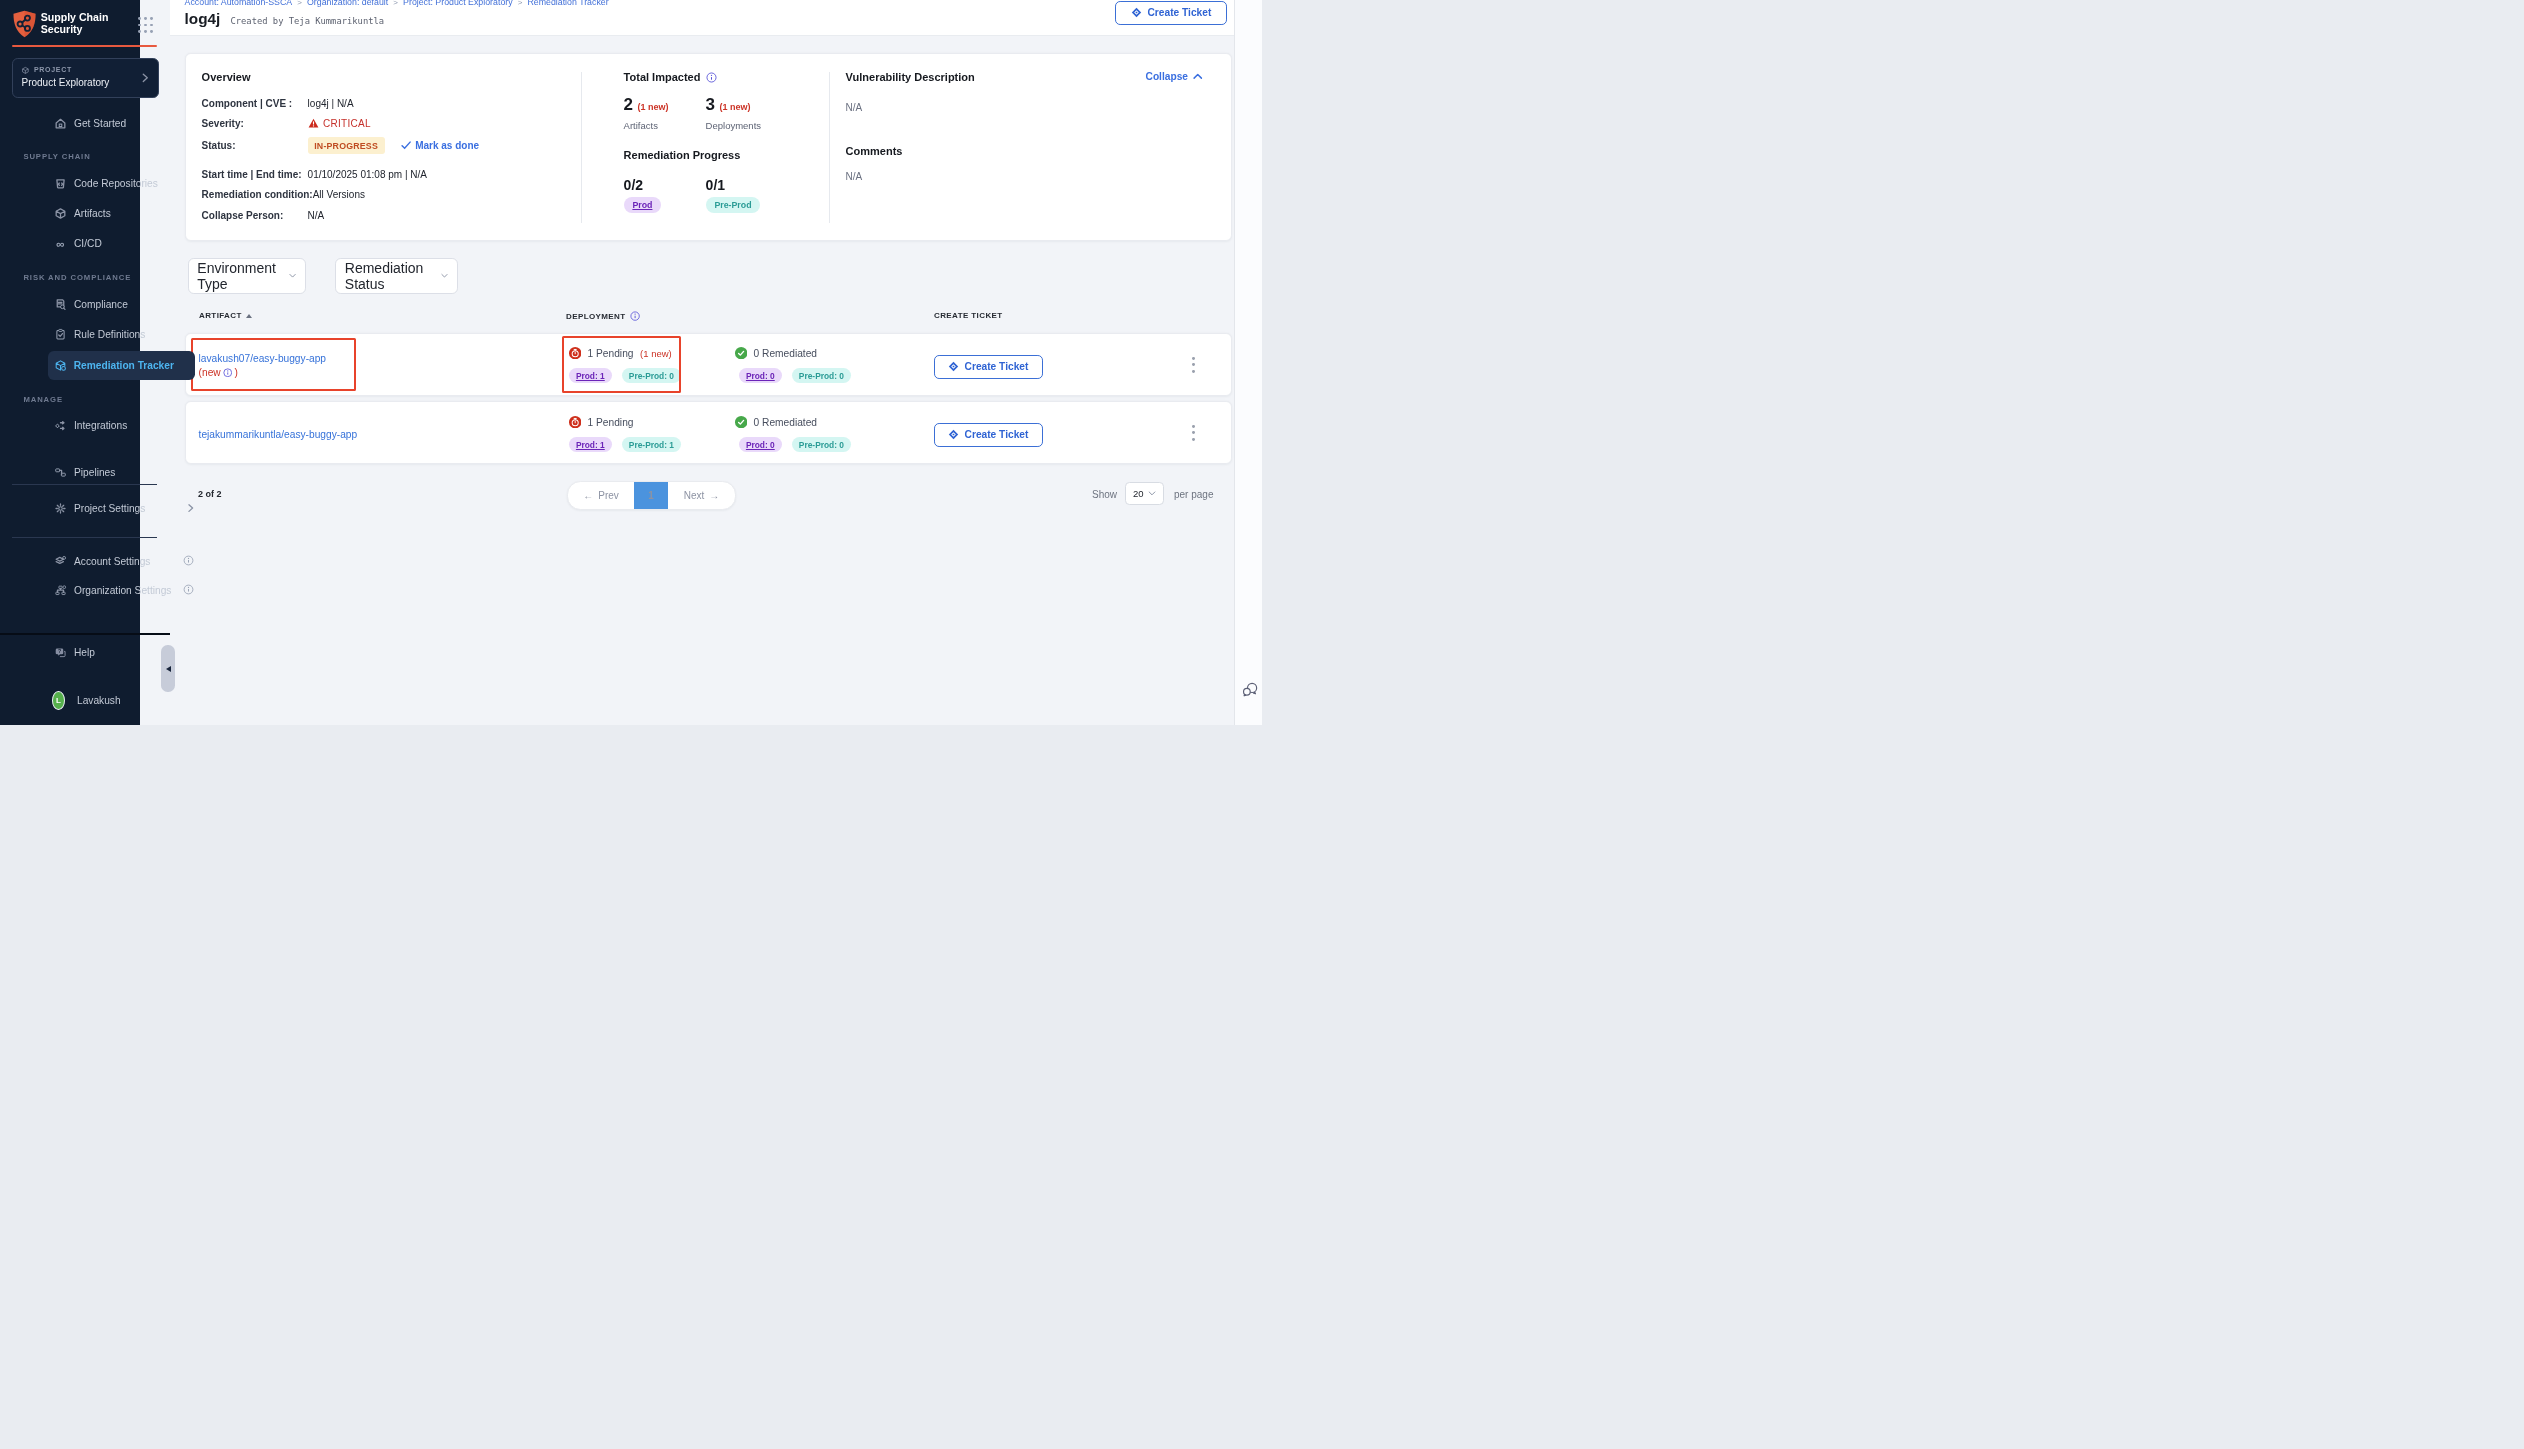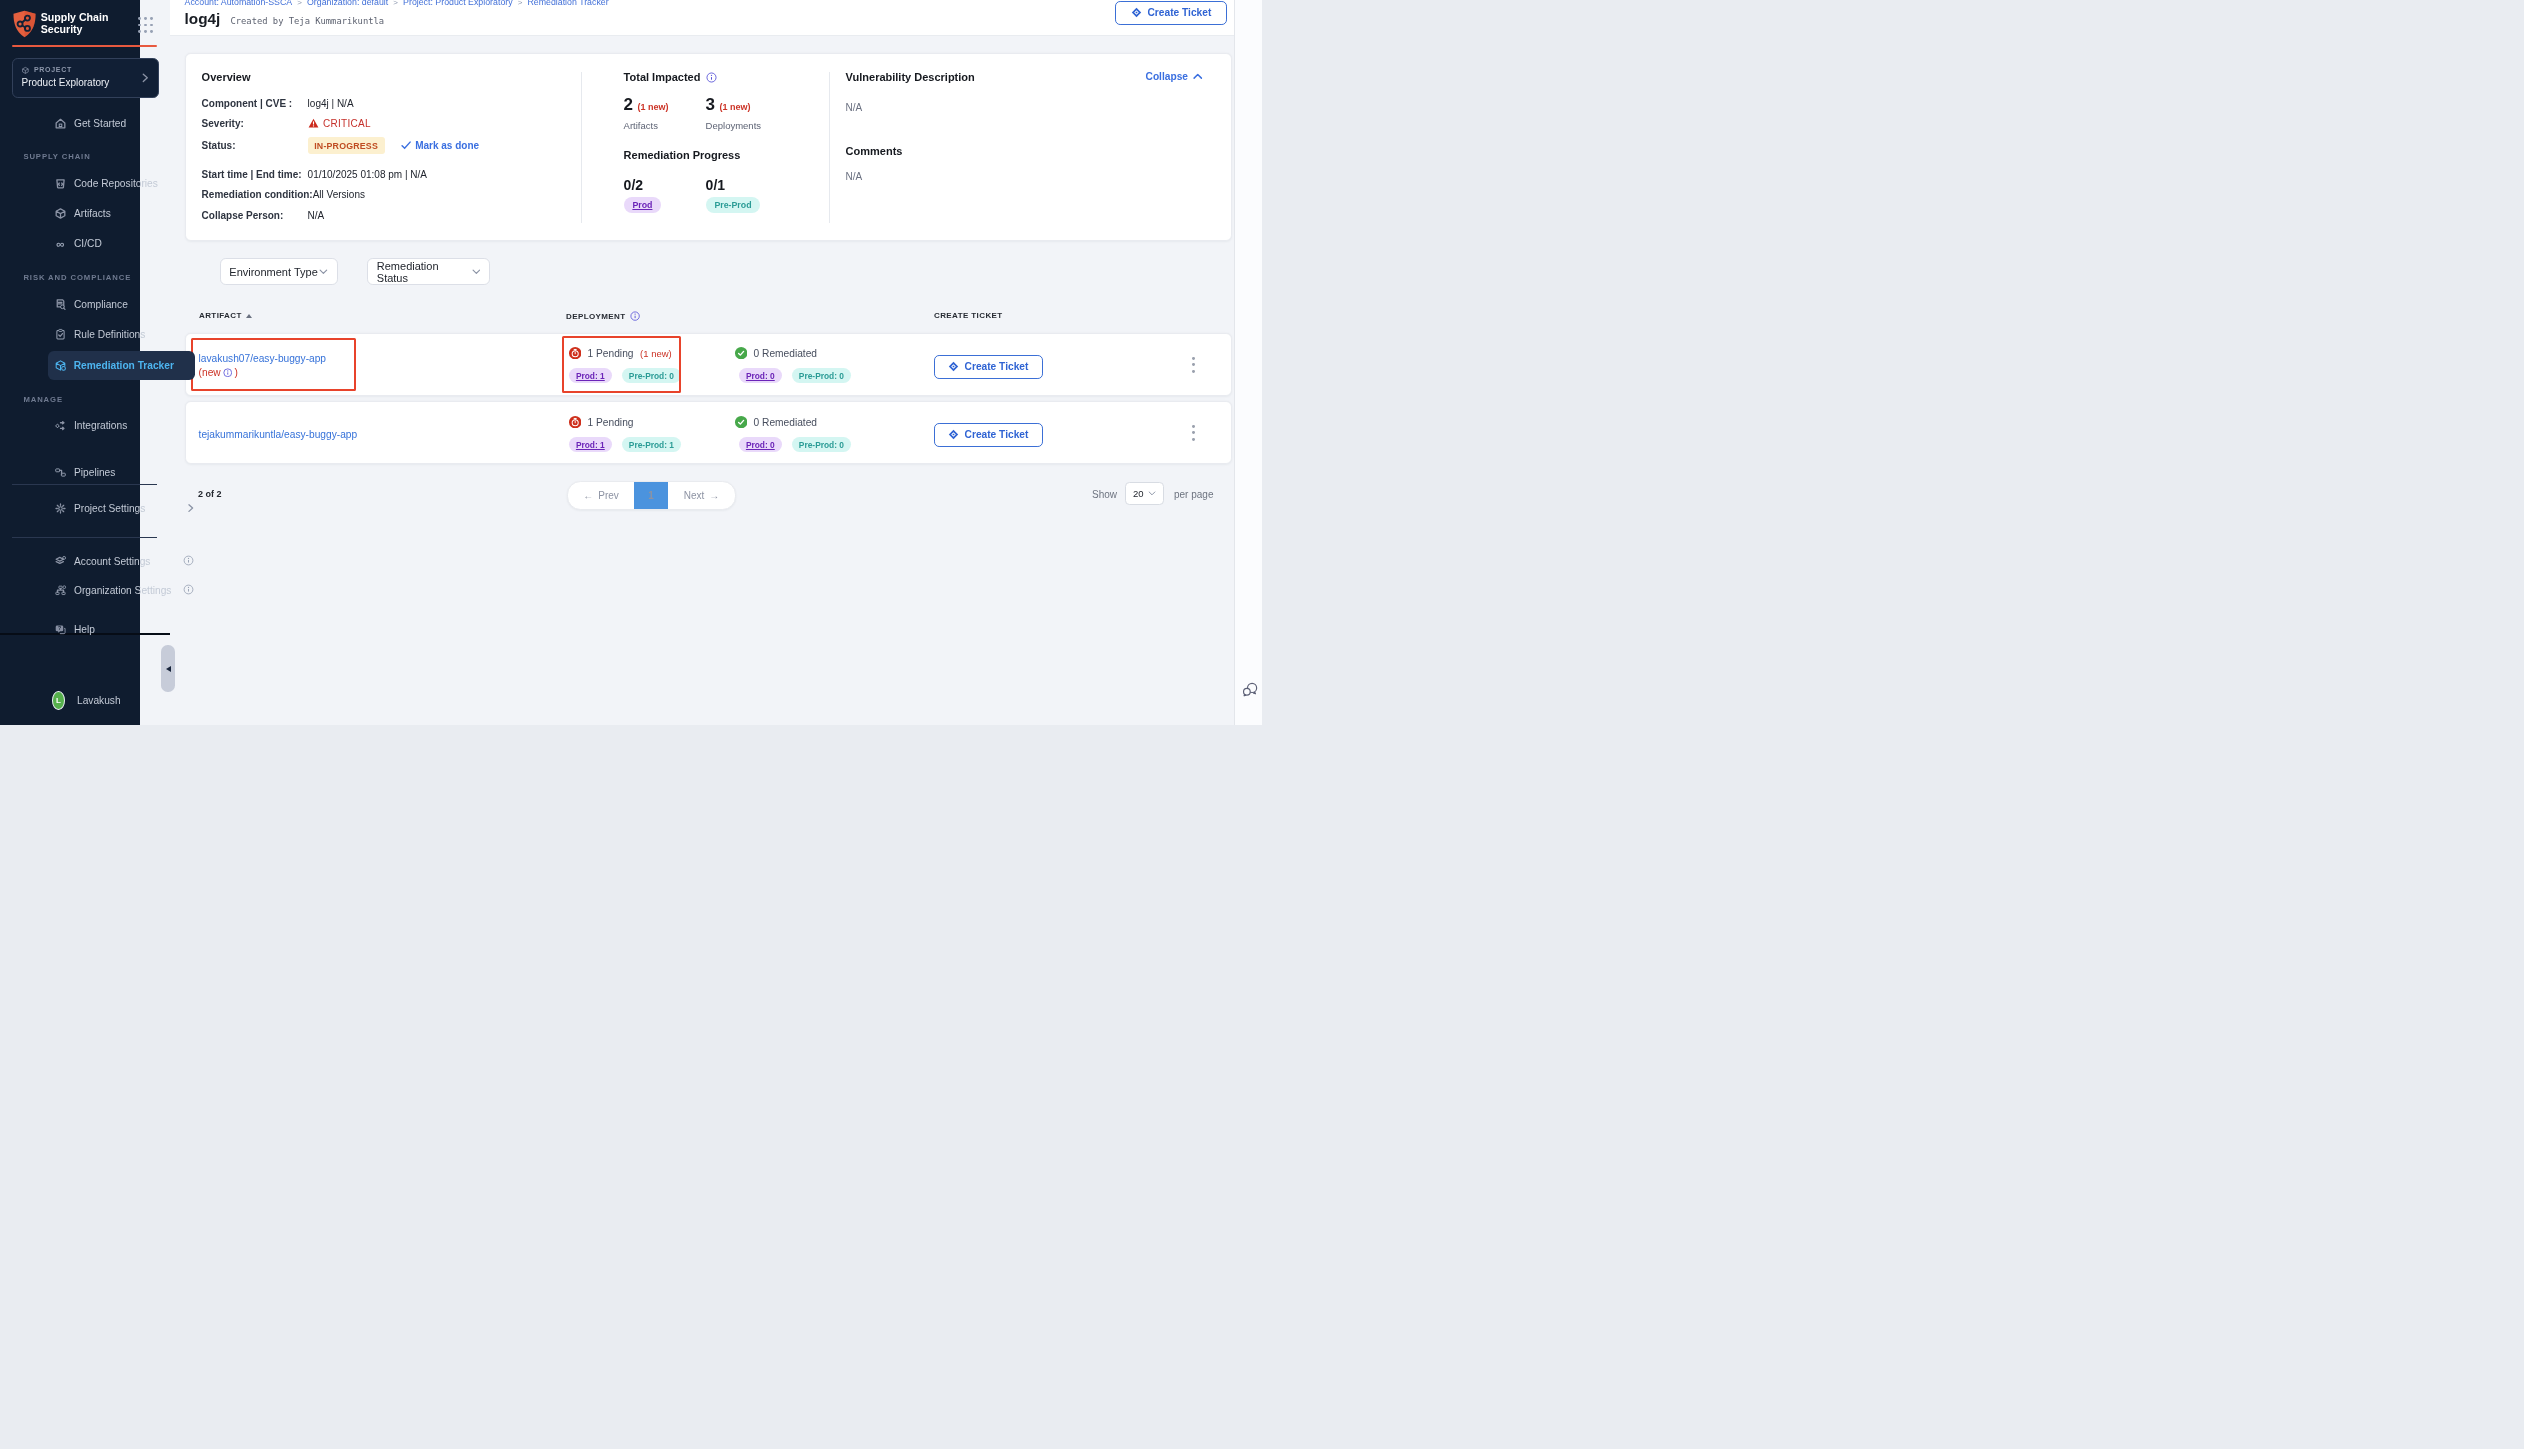--- a/index.html
+++ b/index.html
@@ -71,23 +71,23 @@
   .impact-label{position:absolute;font-size:9.5px;color:#5d6374;}
   .prog-num{position:absolute;font-size:14px;font-weight:bold;color:#16191f;}
   .pill{display:inline-flex;align-items:center;height:16px;padding:0 8.8px;border-radius:8px;
         font-size:8.8px;font-weight:bold;}
   .pill-purple{background:#e9d9fa;color:#6b24b8;text-decoration:underline;}
   .pill-cyan{background:#d4f6f2;color:#2b9c96;}
   .na{color:#6a7080;font-size:10px;}
   .collapse-link{position:absolute;display:flex;align-items:center;gap:5.1px;color:#3a6fe0;
                  font-size:10.2px;font-weight:bold;cursor:pointer;}
   
-  .filter-btn{position:absolute;height:27px;background:#fff;border:0.7px solid #dcdfe7;border-radius:5.8px;
+  .filter-btn{position:absolute;height:36px;background:#fff;border:0.7px solid #dcdfe7;border-radius:5.8px;
               display:flex;align-items:center;justify-content:space-between;padding:0 8.8px;
-              font-size:11px;color:#22262e;cursor:pointer;box-sizing:border-box;margin-left:32px;}
+              font-size:14px;color:#22262e;cursor:pointer;box-sizing:border-box;}
   .th{position:absolute;font-size:8px;font-weight:bold;letter-spacing:0.4px;color:#272b33;
       display:flex;align-items:center;gap:4.4px;}
   .sort-asc{width:0;height:0;border-left:3.3px solid transparent;border-right:3.3px solid transparent;
             border-bottom:4.4px solid #6a7180;display:inline-block;}
   .row-card{left:14.6px;width:1045px;height:61px;}
   .art-link{position:absolute;left:13px;font-size:10.2px;color:#3672d9;line-height:14px;cursor:pointer;}
   .art-new{color:#cc3326;display:flex;align-items:center;gap:2.2px;}
   .dep-line{position:absolute;display:flex;align-items:center;gap:6.6px;font-size:10.2px;color:#474e5e;}
   .dep-new{color:#cc3326;font-size:9.5px;}
   .mini-pills{position:absolute;display:flex;gap:9.5px;}
@@ -310,21 +310,21 @@
         <svg width="11" height="11" viewBox="0 0 16 16">
             <circle cx="8" cy="8" r="6.4" fill="none" stroke="#98a2b4" stroke-width="1.2"></circle>
             <path d="M8 7.2 V11" stroke="#98a2b4" stroke-width="1.4"></path>
             <circle cx="8" cy="5" r="0.9" fill="#98a2b4"></circle>
           </svg>
       </span>
     </div>
 
     <div class="sb-footer-line"></div>
 
-    <div class="nav-item" style="top:615px">
+    <div class="nav-item" style="top:638px">
       <span class="nicon">
         <svg width="14" height="14" viewBox="0 0 19 19">
             <rect x="2.5" y="3" width="11" height="8.4" rx="2" fill="#868ea2"></rect>
             <path d="M6 11 l0 2.6 3 -2.6" fill="#868ea2"></path>
             <text x="8" y="9.6" font-size="7.5" font-family="Liberation Sans" font-weight="bold" fill="#0f1c2f" text-anchor="middle">?</text>
             <path d="M14.8 7.2 h1.4 v6 a1.6 1.6 0 0 1 -1.6 1.6 h-6" fill="none" stroke="#868ea2" stroke-width="1.4"></path>
           </svg>
       </span>
       <span class="nlabel">Help</span>
     </div>

